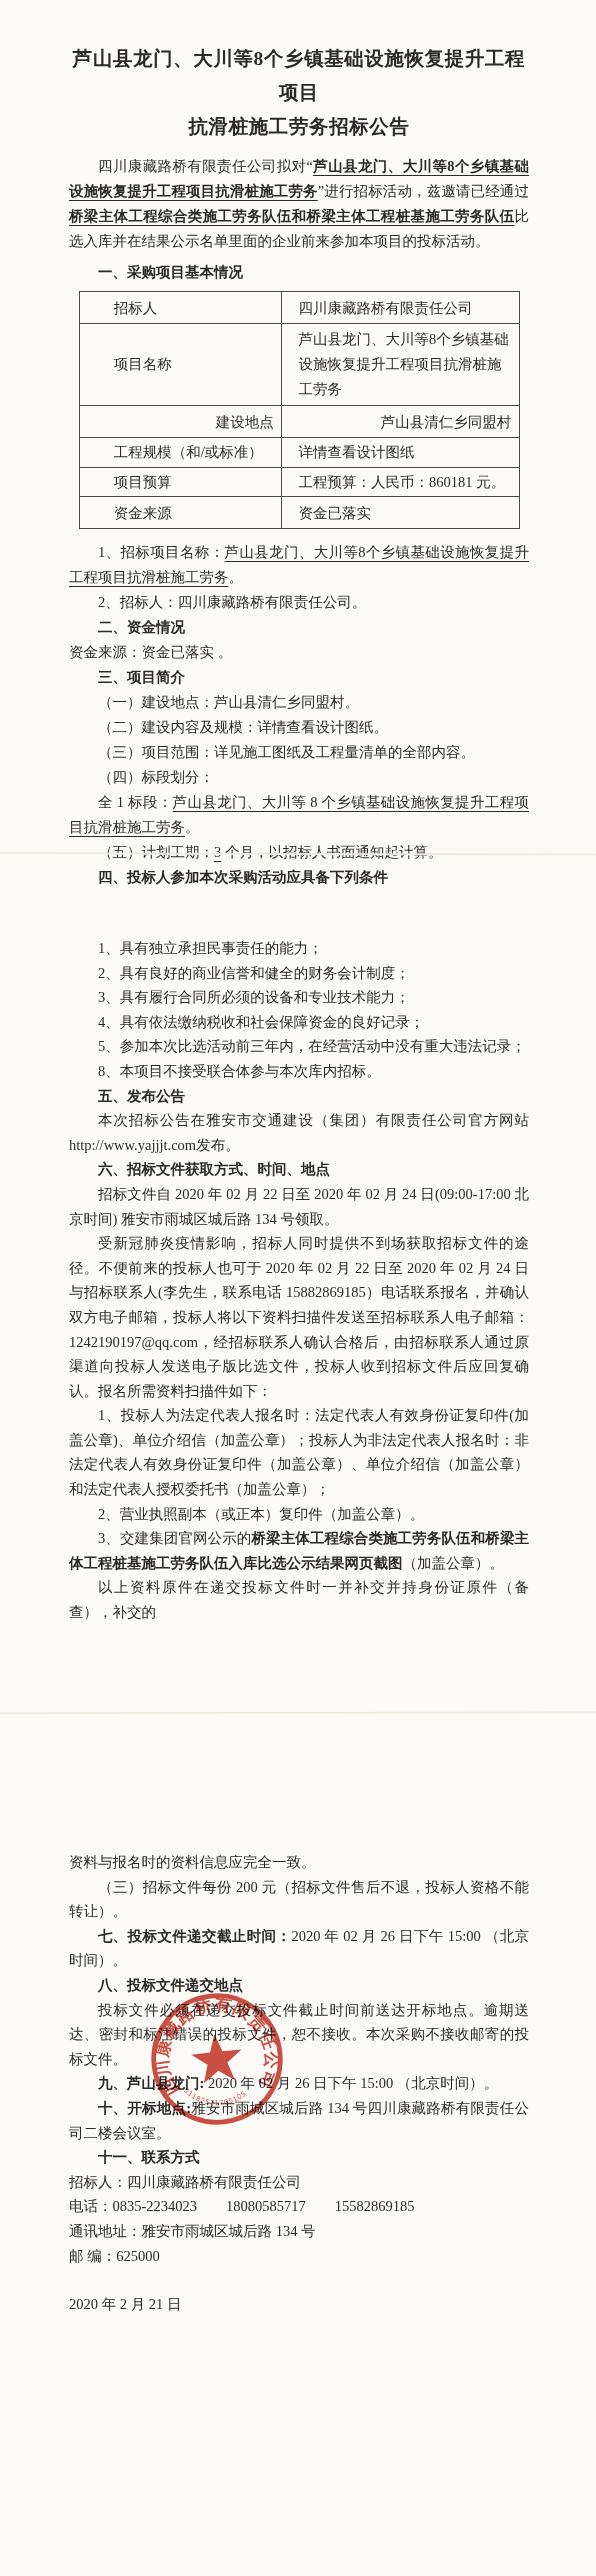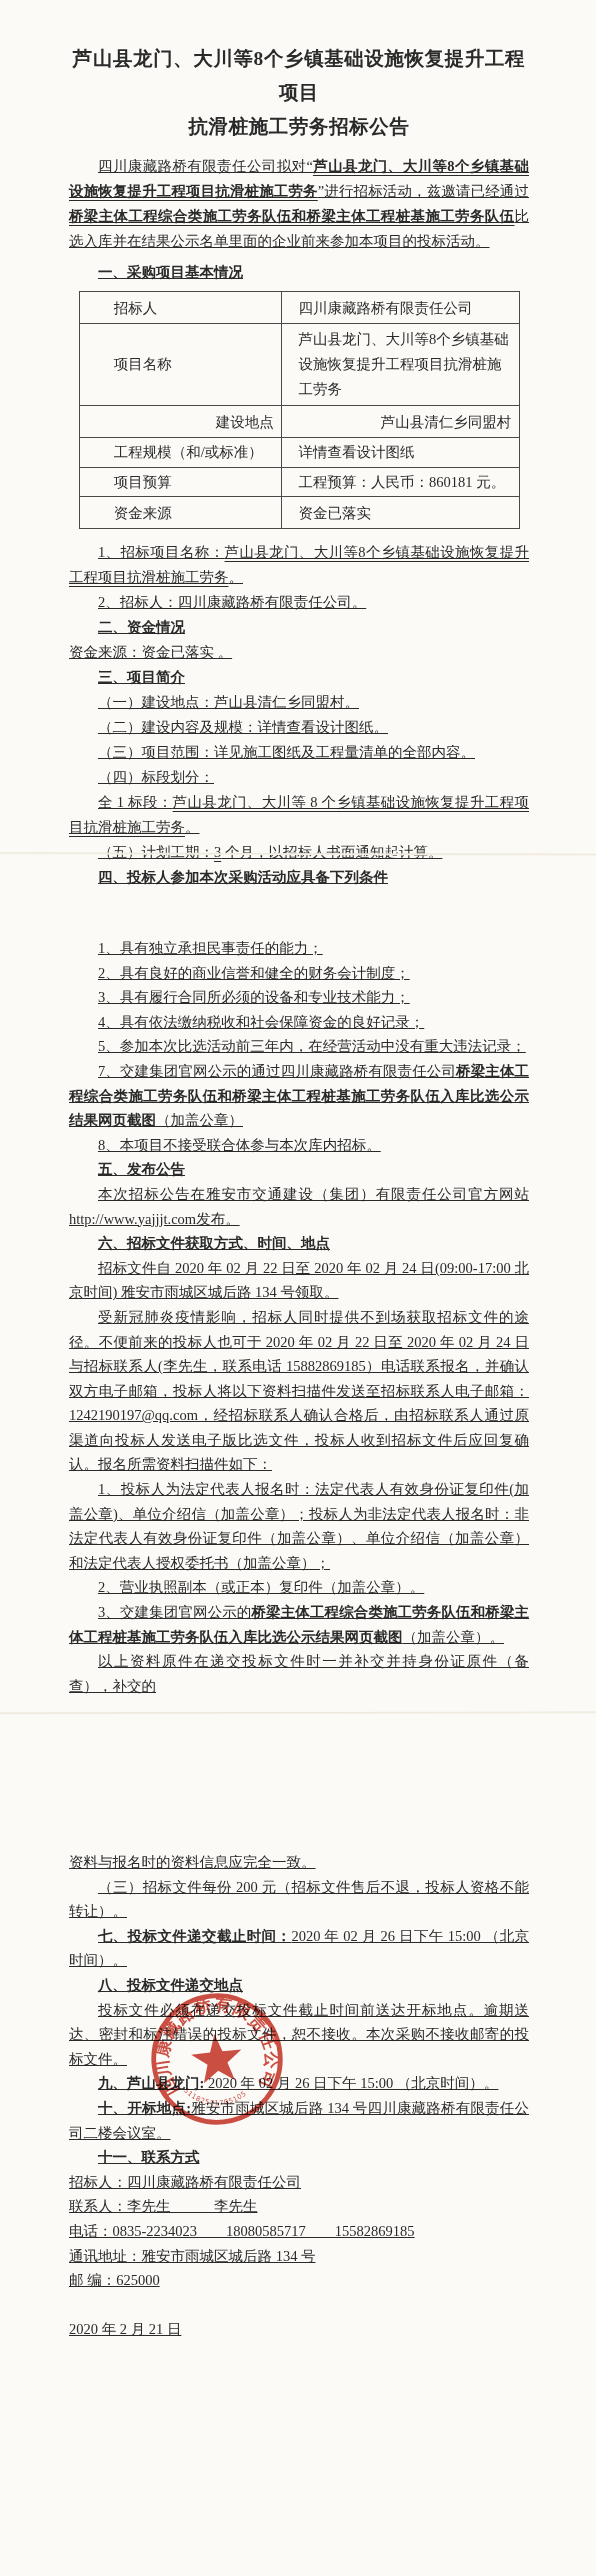--- a/index.html
+++ b/index.html
@@ -14,21 +14,21 @@
   }
   .page{position:absolute;left:0;width:596px;}
   .p1{top:0;height:854px;}
   .p2{top:857px;height:857px;}
   .p3{top:1773px;height:859px;}
   .sep{position:absolute;left:0;width:596px;height:2.2px;}
   .sep1{top:853px;background:linear-gradient(to bottom,#ece5d6,#f6f3ea);transform:rotate(0.15deg);}
   .sep2{top:1712px;background:linear-gradient(to bottom,#ece5d6,#f6f3ea);transform:rotate(-0.1deg);}
   .col{margin:0 67px 0 69px;}
   .title{font-size:19.4px;font-weight:bold;text-align:center;line-height:34px;margin:0;padding-top:42px;letter-spacing:0.7px;}
-  p{font-size:14.5px;line-height:25px;margin:0;text-align:justify;text-decoration:underline;}
+  p{font-size:14.5px;line-height:25px;margin:0;text-align:justify;}
   .p2 p,.p3 p{line-height:24.6px;}
   .in{text-indent:2em;}
   .hd{font-weight:bold;}
   .b{font-weight:bold;}
   .bu{font-weight:bold;text-decoration:underline;text-underline-offset:3.7px;text-decoration-thickness:1.1px;}
   .u{text-decoration:underline;text-underline-offset:3.7px;text-decoration-thickness:1.1px;}
   .mt8{margin-top:6px;} .mt14{margin-top:10.4px;}
   table.info{
     border-collapse:collapse;
     margin:6px 0 10.4px 9.7px;
@@ -133,21 +133,20 @@
     </div>
   </div>
 
   <div class="page p2">
     <div class="col pt2">
       <p class="in">1、具有独立承担民事责任的能力；</p>
       <p class="in">2、具有良好的商业信誉和健全的财务会计制度；</p>
       <p class="in">3、具有履行合同所必须的设备和专业技术能力；</p>
       <p class="in">4、具有依法缴纳税收和社会保障资金的良好记录；</p>
       <p class="in">5、参加本次比选活动前三年内，在经营活动中没有重大违法记录；</p>
-      <p class="in"><span>7、交建集团官网公示的通过四川康藏路桥有限责任公司</span><span class="b">桥梁主体工程综合类施工劳务队伍和桥梁主体工程桩基施工劳务队伍入库比选公示结果网页截图</span><span>（加盖公章）</span></p>
       <p class="in">8、本项目不接受联合体参与本次库内招标。</p>
 
       <p class="in hd">五、发布公告</p>
       <p class="in">本次招标公告在雅安市交通建设（集团）有限责任公司官方网站http://www.yajjjt.com发布。</p>
 
       <p class="in hd">六、招标文件获取方式、时间、地点</p>
       <p class="in">招标文件自 2020 年 02 月 22 日至 2020 年 02 月 24 日(09:00-17:00 北京时间) 雅安市雨城区城后路 134 号领取。</p>
       <p class="in">受新冠肺炎疫情影响，招标人同时提供不到场获取招标文件的途径。不便前来的投标人也可于 2020 年 02 月 22 日至 2020 年 02 月 24 日与招标联系人(李先生，联系电话 15882869185）电话联系报名，并确认双方电子邮箱，投标人将以下资料扫描件发送至招标联系人电子邮箱：1242190197@qq.com，经招标联系人确认合格后，由招标联系人通过原渠道向投标人发送电子版比选文件，投标人收到招标文件后应回复确认。报名所需资料扫描件如下：</p>
       <p class="in">1、投标人为法定代表人报名时：法定代表人有效身份证复印件(加盖公章)、单位介绍信（加盖公章）；投标人为非法定代表人报名时：非法定代表人有效身份证复印件（加盖公章）、单位介绍信（加盖公章）和法定代表人授权委托书（加盖公章）；</p>
       <p class="in">2、营业执照副本（或正本）复印件（加盖公章）。</p>
@@ -160,21 +159,20 @@
     <div class="col pt3">
       <p>资料与报名时的资料信息应完全一致。</p>
       <p class="in">（三）招标文件每份 200 元（招标文件售后不退，投标人资格不能转让）。</p>
       <p class="in"><span class="hd">七、投标文件递交截止时间：</span><span>2020 年 02 月 26 日下午 15:00 （北京时间）。</span></p>
       <p class="in hd">八、投标文件递交地点</p>
       <p class="in">投标文件必须在递交投标文件截止时间前送达开标地点。逾期送达、密封和标注错误的投标文件，恕不接收。本次采购不接收邮寄的投标文件。</p>
       <p class="in"><span class="hd">九、芦山县龙门:</span><span> 2020 年 02 月 26 日下午 15:00 （北京时间）。</span></p>
       <p class="in"><span class="hd">十、开标地点:</span><span>雅安市雨城区城后路 134 号四川康藏路桥有限责任公司二楼会议室。</span></p>
       <p class="in hd">十一、联系方式</p>
       <p>招标人：四川康藏路桥有限责任公司</p>
-      <p>联系人：李先生　　　李先生</p>
       <p>电话：0835-2234023　　18080585717　　15582869185</p>
       <p>通讯地址：雅安市雨城区城后路 134 号</p>
       <p>邮 编：625000</p>
       <p class="date">2020 年 2 月 21 日</p>
     </div>
   </div>
 
   <div class="sep sep1"></div>
   <div class="sep sep2"></div>
 

